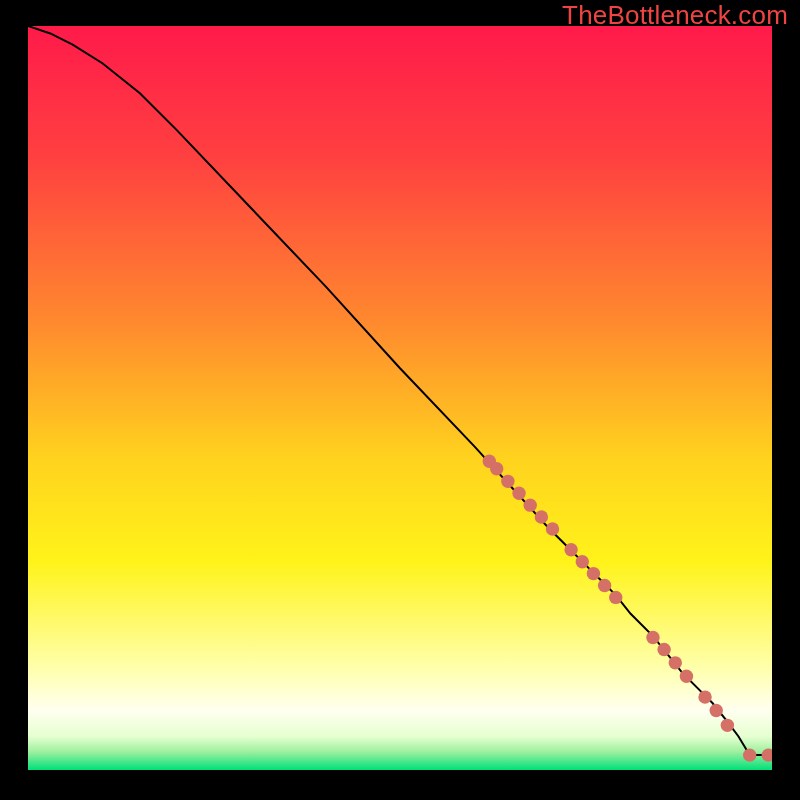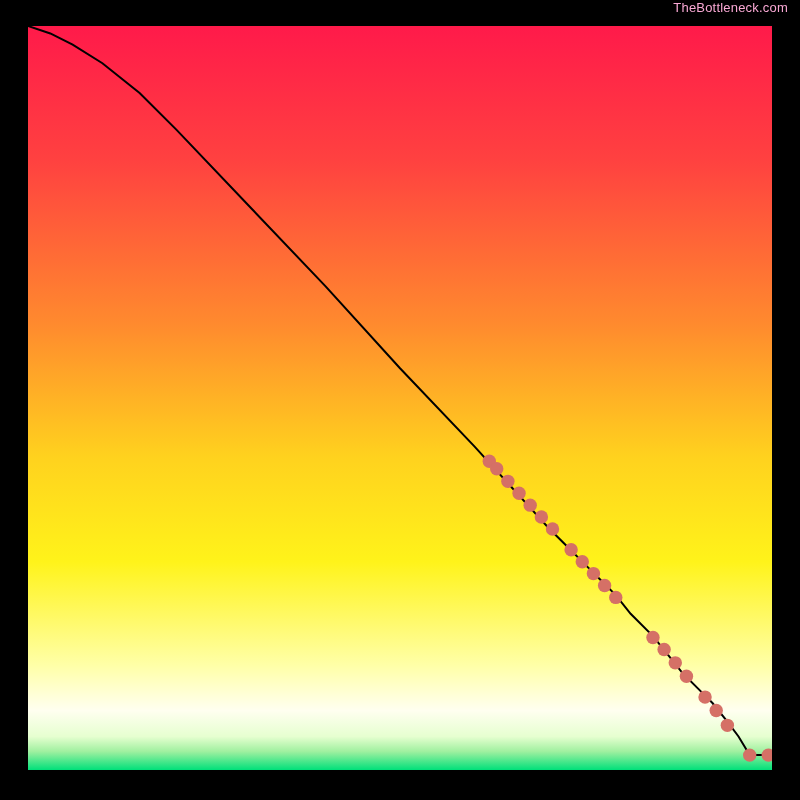--- a/index.html
+++ b/index.html
@@ -14,22 +14,22 @@
   .frame {
     position: relative;
     width: 800px;
     height: 800px;
     background: #000;
   }
   .attribution {
     position: absolute;
     top: 0;
     right: 12px;
-    color: #f9a8d4;
-    font-size: 13px;
+    color: #ef4444;
+    font-size: 26px;
     font-weight: 400;
     letter-spacing: 0.2px;
   }
   .plot {
     position: absolute;
     left: 28px;
     top: 26px;
     width: 744px;
     height: 744px;
   }

